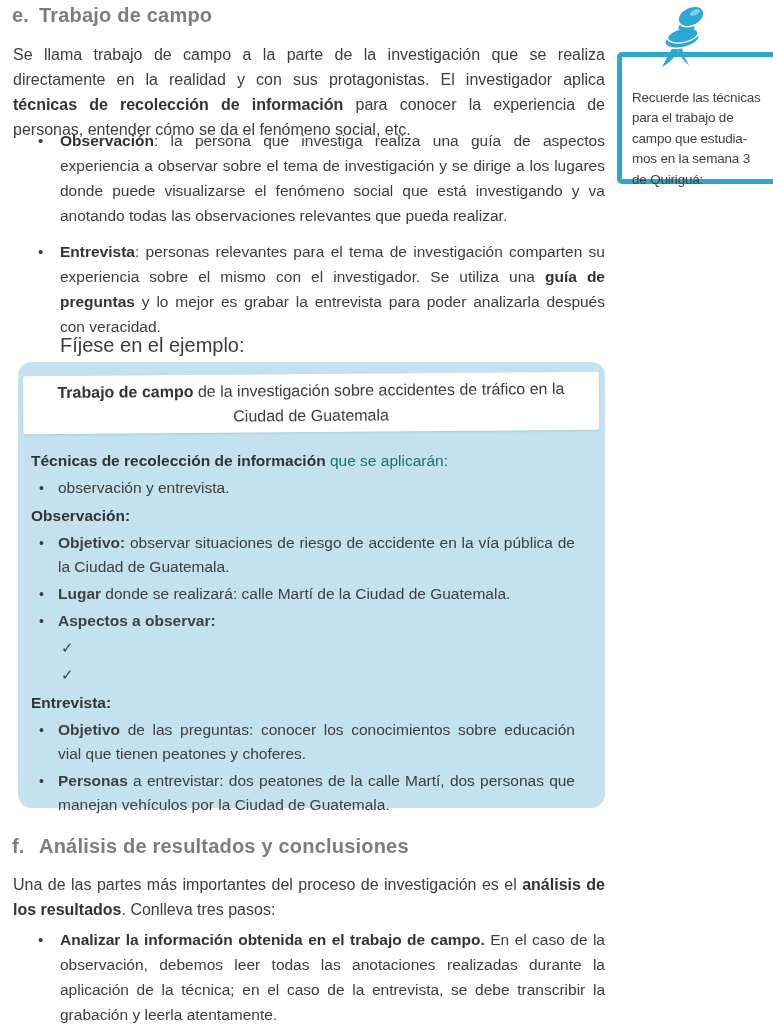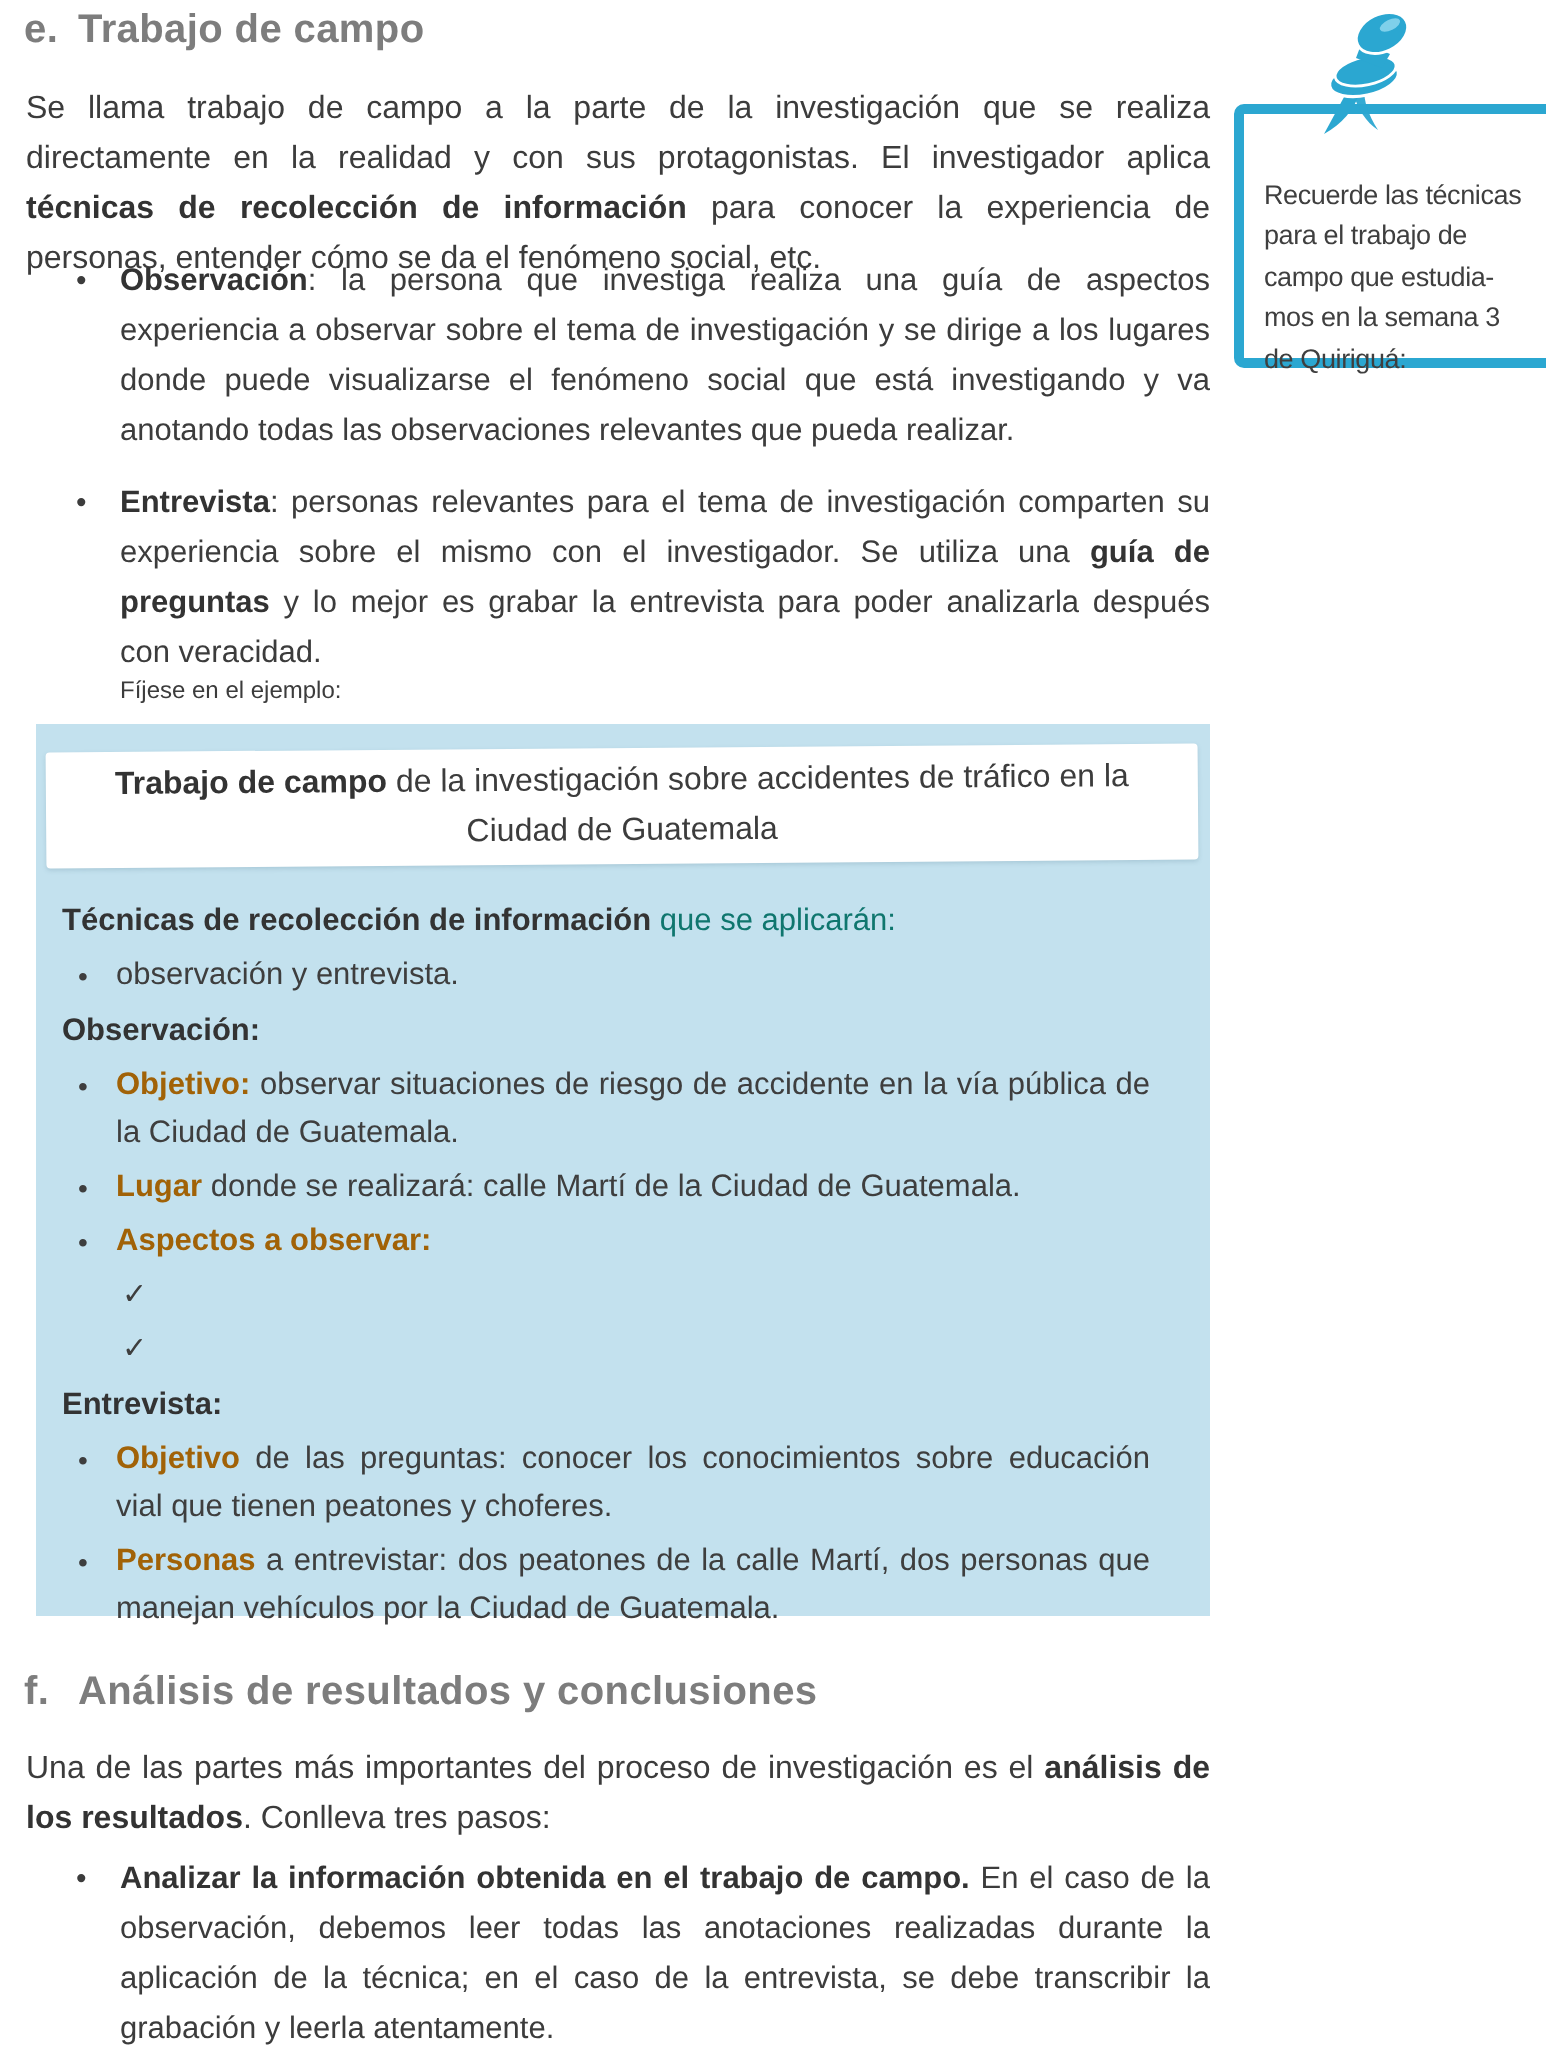--- a/index.html
+++ b/index.html
@@ -28,45 +28,45 @@
   .blist { list-style:none; }
   .blist li { display:flex; margin-bottom:11px; }
   .blist .mk {
     width:47px; padding-left:25px; flex:0 0 47px;
     font-size:15px; line-height:25px;
   }
   .li-text {
     flex:1; font-size:15.5px; line-height:25px; text-align:justify;
   }
 
-  .example-lead { font-size:12px; line-height:25px; }
+  .example-lead { font-size:20px; line-height:25px; }
 
   
   .example-box {
     left:18px; top:362px; width:587px; height:446px;
-    background:#c3e1ee; border-radius:0;
+    background:#c3e1ee; border-radius:14px;
   }
   .box-title {
     margin:12px 6px 0 5px; background:#ffffff; border-radius:2px;
     text-align:center; padding:4px 16px;
     font-size:16px; line-height:25px; color:#3c3c3c;
     transform:rotate(-0.45deg);
     box-shadow:0 1px 2px rgba(90,130,150,0.25);
   }
   .box-title b { color:#333333; }
   .box-body {
     padding:13px 30px 0 13px;
     font-size:15.5px; line-height:24px; color:#3e3e3e;
   }
   .box-body .lead { font-weight:bold; color:#333333; margin-top:4px; }
   .box-row { display:flex; margin-top:3px; }
   .box-row .mk { flex:0 0 27px; width:27px; padding-left:8px; font-size:14px; line-height:24px; }
   .box-row.check .mk { flex:0 0 55px; width:55px; padding-left:30px; font-size:15px; }
   .box-row .txt { flex:1; text-align:justify; }
-  .box-row .txt b { color:#a16207; }
+  .box-row .txt b { color:#404040; }
 
   
   .note {
     left:617px; top:52px; width:176px; height:132px;
     background:#ffffff;
     border:5px solid #2ba7d1; border-radius:5px;
     padding:10px 6px 8px 10px;
     font-size:13.5px; line-height:20.5px; letter-spacing:-0.2px;
     color:#3f3f3f; white-space:pre-line;
     z-index:1;

